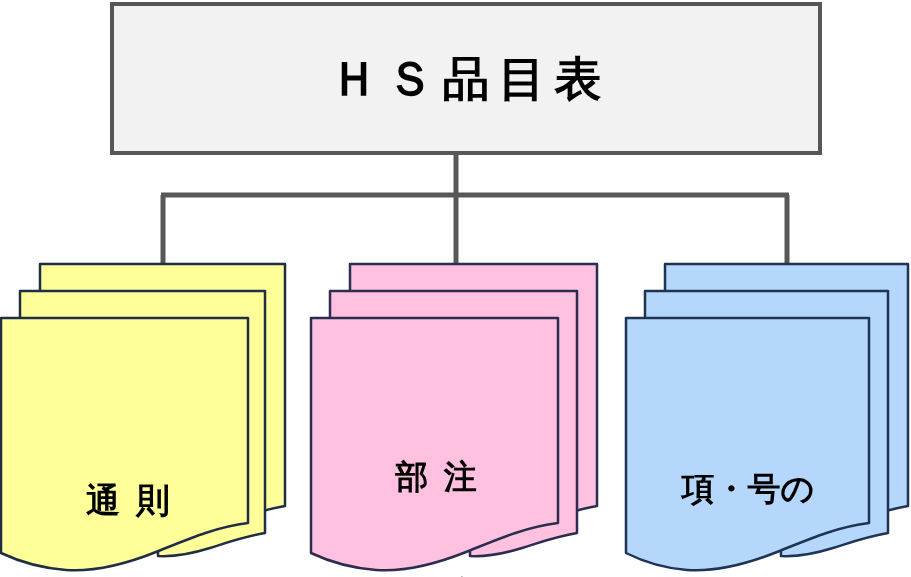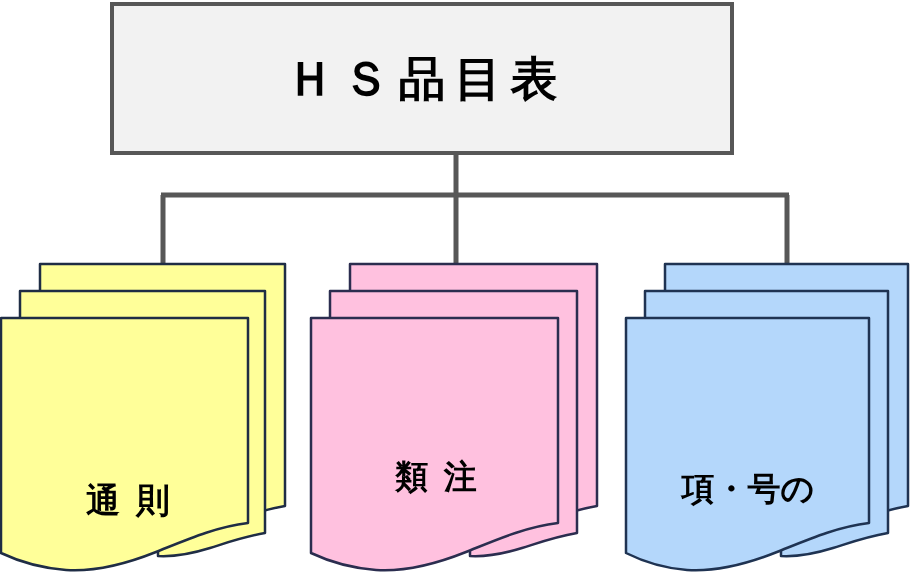--- a/index.html
+++ b/index.html
@@ -24,21 +24,21 @@
     left: 0;
     top: 0;
     width: 911px;
     height: 577px;
   }
   
   .header-box {
     position: absolute;
     left: 110px;
     top: 2px;
-    width: 624px;
+    width: 712px;
     height: 153px;
     box-sizing: border-box;
     background: #f2f2f2;
     border: 4px solid #575757;
     display: flex;
     align-items: center;
     justify-content: center;
   }
   .header-title {
     font-family: "DejaVu Sans", "Liberation Sans", sans-serif;
@@ -161,20 +161,21 @@
   <div class="header-box">
     <span class="header-title">ＨＳ品目表</span>
   </div>
 
   <div class="card-label" id="label-yellow">
     <div>通 則</div>
     
   </div>
 
   <div class="card-label" id="label-pink">
+    <div>部 注</div>
     <div>類 注</div>
     
   </div>
 
   <div class="card-label" id="label-blue">
     <div>項・号の</div>
     
   </div>
 
 </div>

